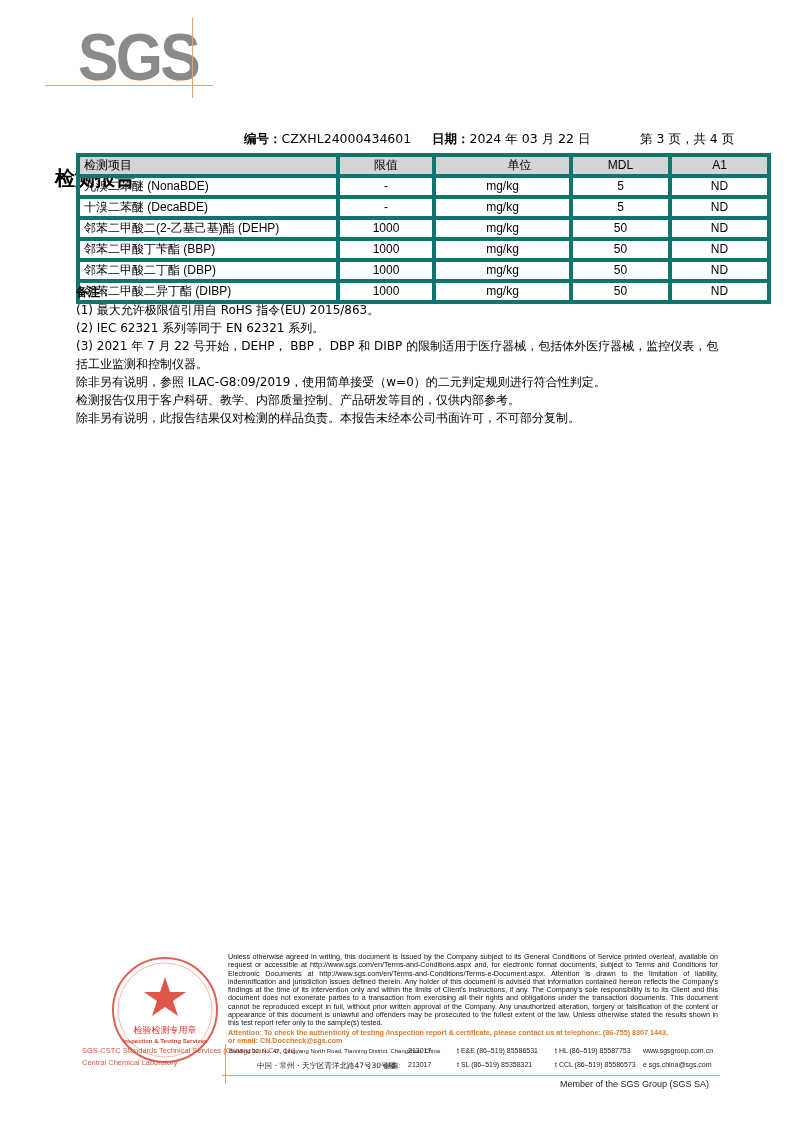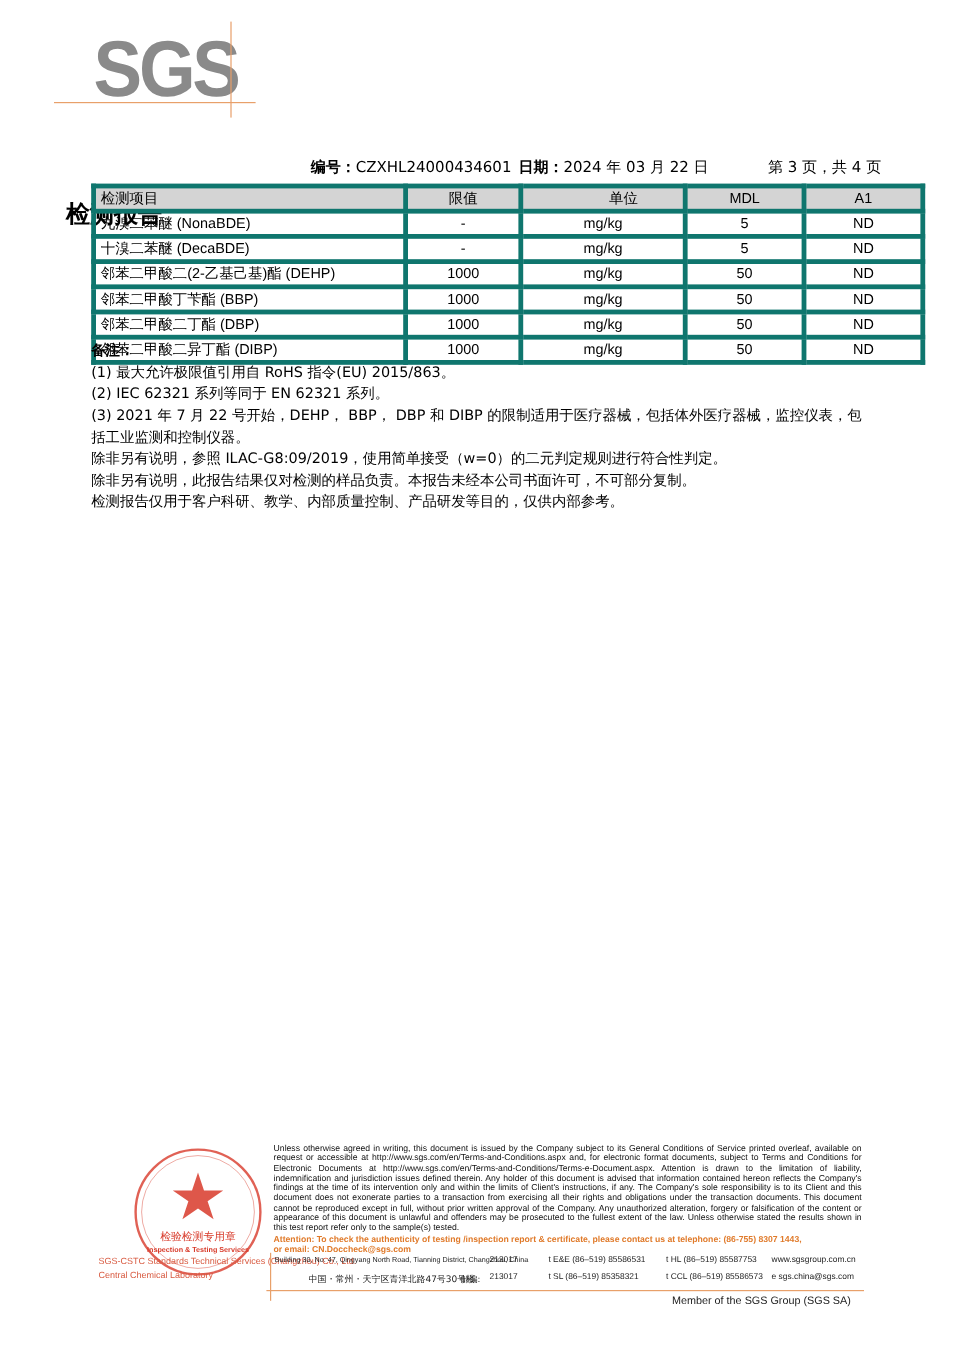--- a/index.html
+++ b/index.html
@@ -39,21 +39,21 @@
   .stamp-label { font-size:7.5px; color:#d85a40; font-family:"Liberation Sans", sans-serif; white-space:nowrap; }
 </style>
 </head>
 <body>
 
 <div class="abs" id="logo-text">SGS</div>
 <div class="abs" id="logo-hline"></div>
 <div class="abs" id="logo-vline"></div>
 
 <div class="abs" id="doc-title">检测报告</div>
-<div class="abs hdr" style="left:211px;padding-left:48px;">
+<div class="abs hdr" style="left:196px;padding-left:48px;">
   <b>编号：</b><span>CZXHL24000434601</span>
 </div>
 <div class="abs hdr" style="left:432px;">
   <b>日期：</b><span>2024 年 03 月 22 日</span>
 </div>
 <div class="abs hdr" style="left:640px;">第 3 页，共 4 页</div>
 
 <table class="abs" id="result-table">
   <thead>
     <tr>
@@ -109,22 +109,22 @@
     </tr>
   </tbody>
 </table>
 
 <div class="abs" id="notes">
   <p class="bold">备注：</p>
   <p>(1) 最大允许极限值引用自 RoHS 指令(EU) 2015/863。</p>
   <p>(2) IEC 62321 系列等同于 EN 62321 系列。</p>
   <p>(3) 2021 年 7 月 22 号开始，DEHP， BBP， DBP 和 DIBP 的限制适用于医疗器械，包括体外医疗器械，监控仪表，包括工业监测和控制仪器。</p>
   <p>除非另有说明，参照 ILAC-G8:09/2019，使用简单接受（w=0）的二元判定规则进行符合性判定。</p>
+  <p>检测报告仅用于客户科研、教学、内部质量控制、产品研发等目的，仅供内部参考。</p>
   <p>除非另有说明，此报告结果仅对检测的样品负责。本报告未经本公司书面许可，不可部分复制。</p>
-  <p>检测报告仅用于客户科研、教学、内部质量控制、产品研发等目的，仅供内部参考。</p>
 </div>
 
 <div class="abs" id="stamp">
   <svg width="145" height="120" viewBox="0 0 145 120">
     <circle cx="85" cy="55" r="52" fill="none" stroke="#d83a2a" stroke-width="2" opacity="0.8"></circle>
     <circle cx="85" cy="55" r="47" fill="none" stroke="#d83a2a" stroke-width="0.6" opacity="0.6"></circle>
     <polygon points="85,22 90,37 106,37 93,46 98,61 85,52 72,61 77,46 64,37 80,37" fill="#d83a2a" opacity="0.85"></polygon>
     <text x="85" y="78" text-anchor="middle" font-size="9" fill="#d83a2a" font-family="DejaVu Sans, sans-serif">检验检测专用章</text>
     <text x="85" y="88" text-anchor="middle" font-size="6" font-weight="bold" fill="#d83a2a" font-family="Liberation Sans, sans-serif">Inspection &amp; Testing Services</text>
   </svg>

